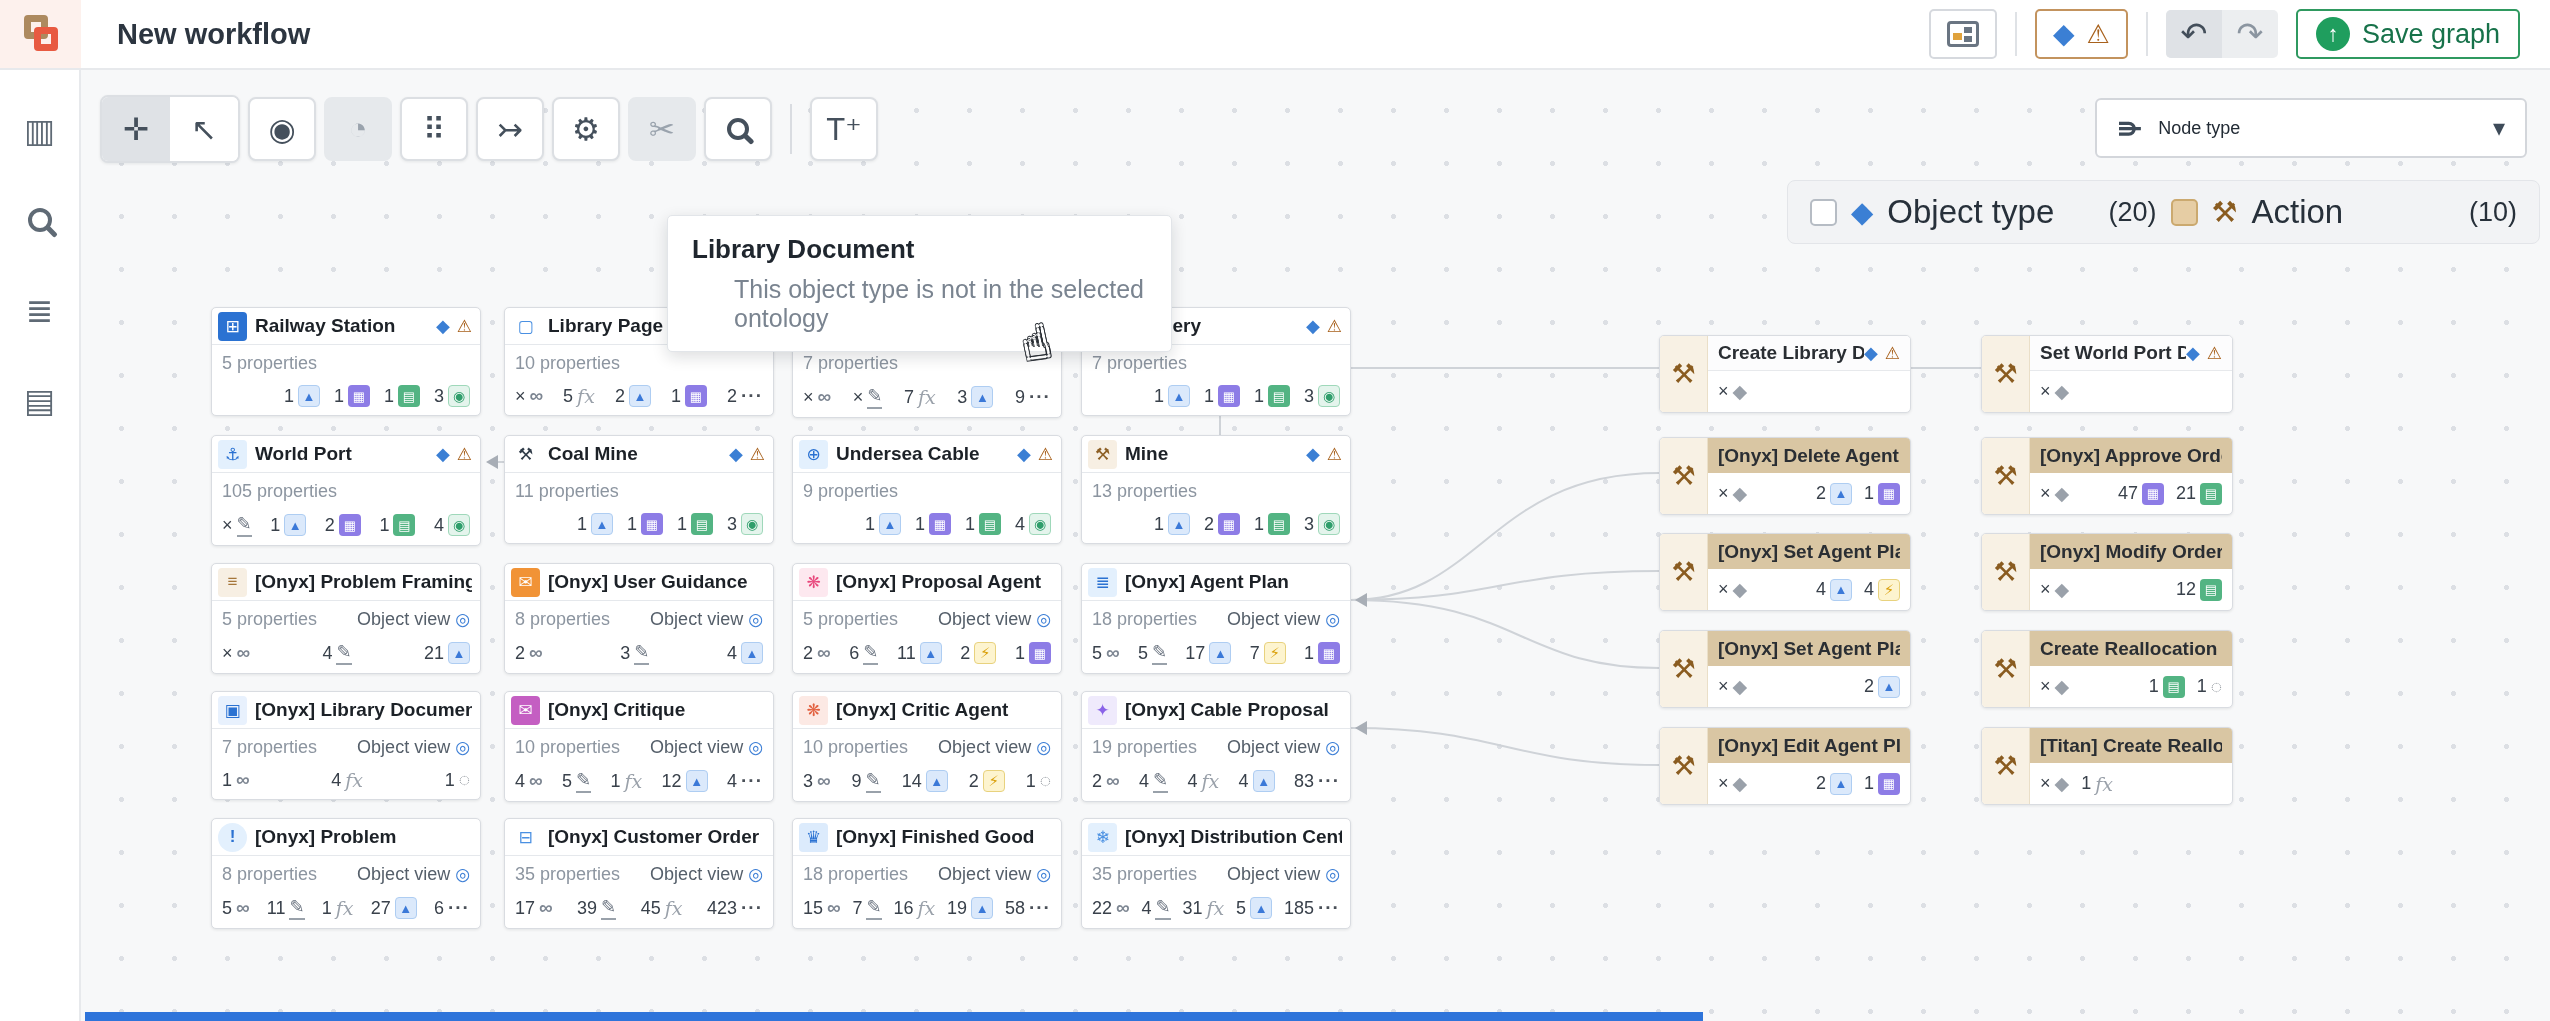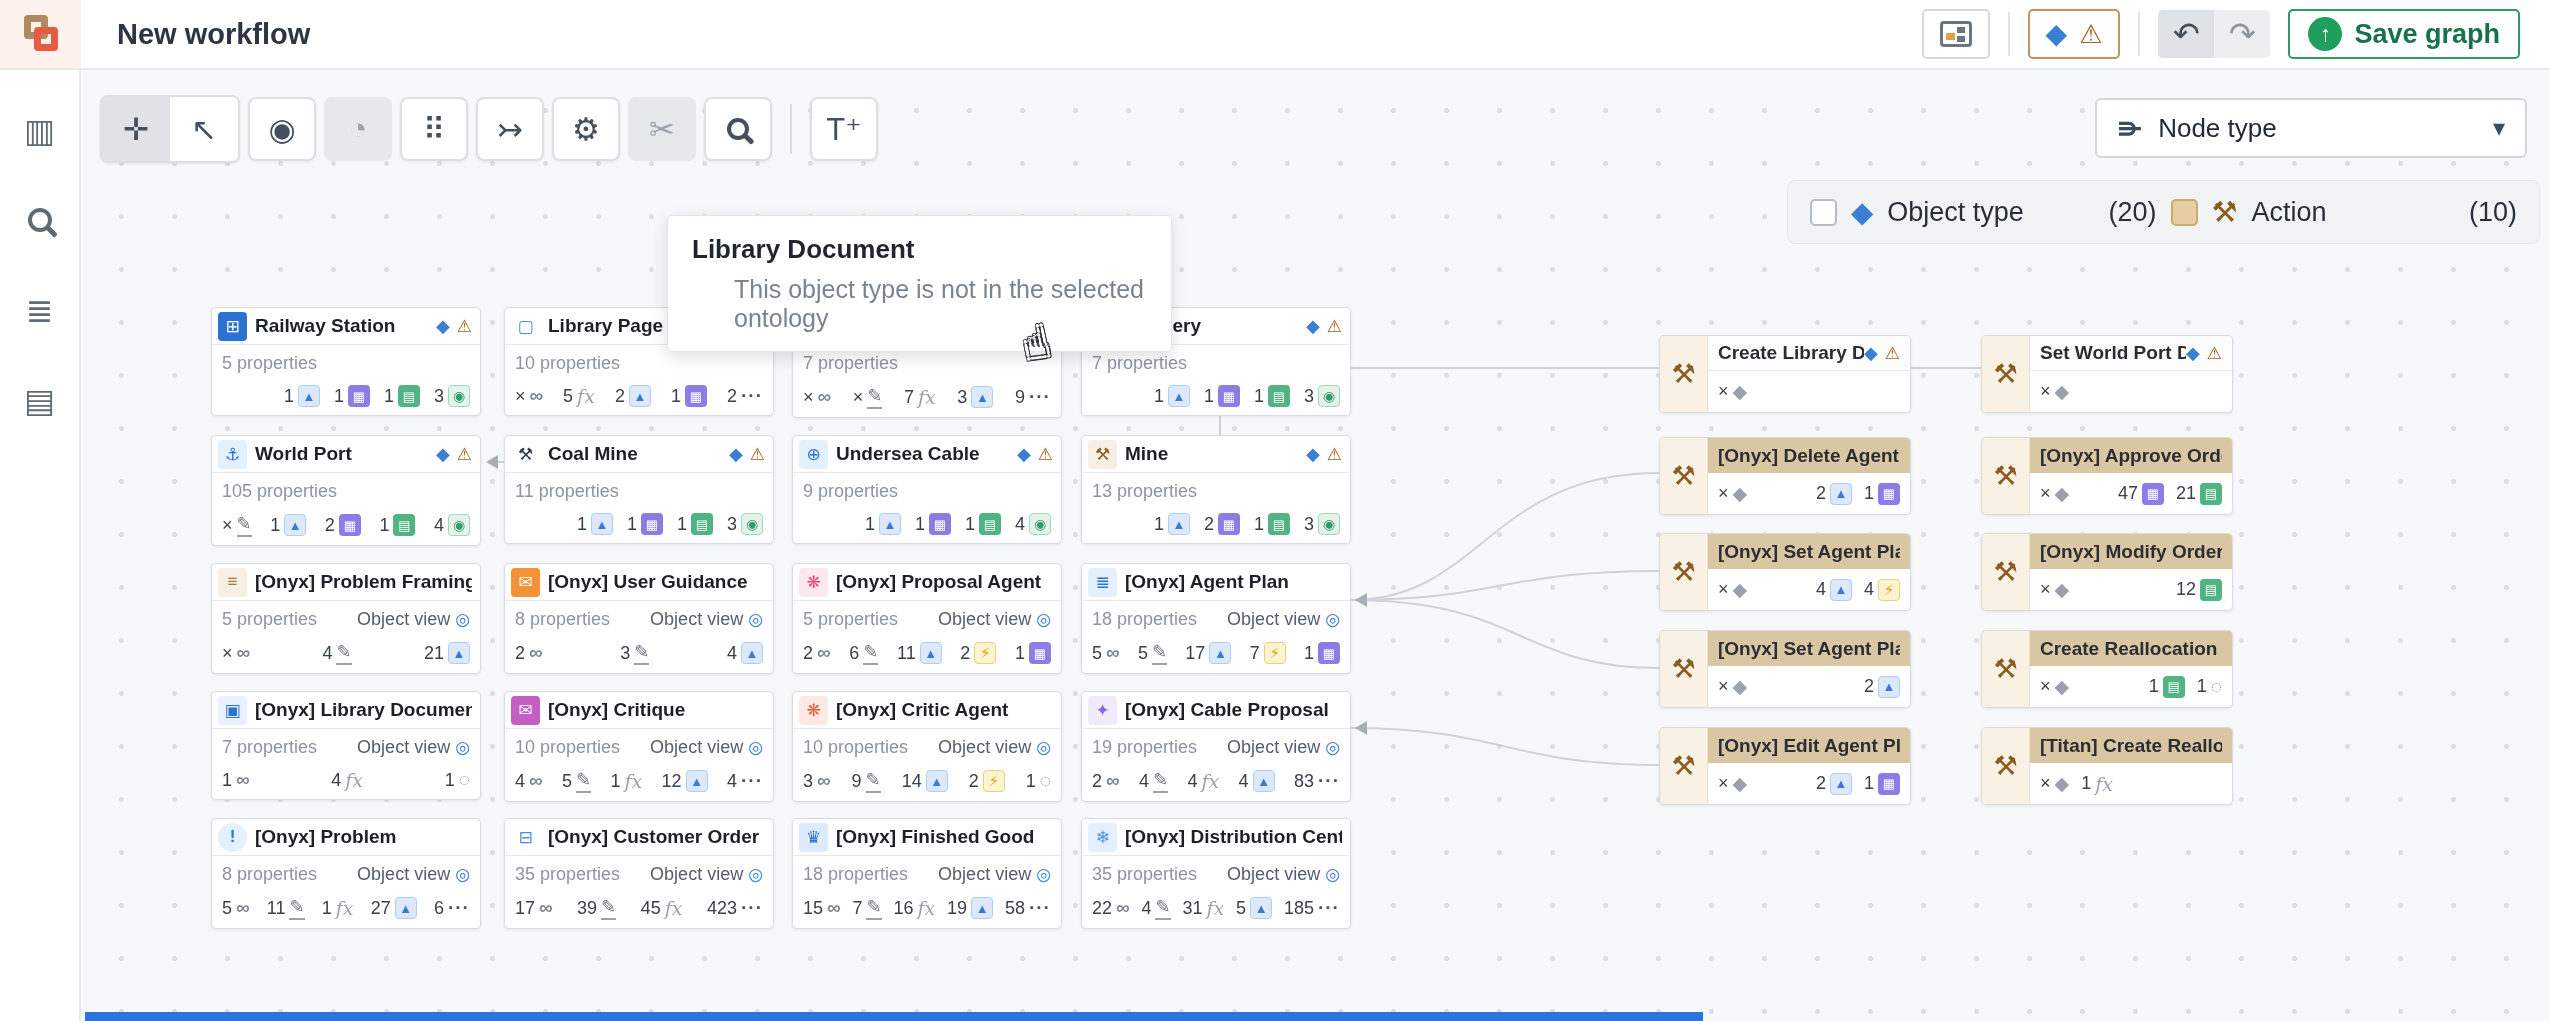--- a/index.html
+++ b/index.html
@@ -28,21 +28,21 @@
   .warn { color:#a8611c; font-size:26px; line-height:1; }
   .undo-redo { display:flex; background:#eceef0; border-radius:5px; overflow:hidden; }
   .ur-cell { width:56px; height:48px; display:flex; align-items:center; justify-content:center;
              font-size:32px; color:#434e5a; cursor:pointer; }
   .ur-cell.undo { background:#dfe2e6; }
   .ur-cell.redo { color:#8b95a0; }
   .save-btn { height:50px; border:2px solid #2f9960; border-radius:5px; background:#fff; display:flex;
               align-items:center; gap:12px; padding:0 18px; cursor:pointer; }
   .save-circle { width:34px; height:34px; border-radius:50%; background:#1f9e5e; color:#fff; display:flex;
                  align-items:center; justify-content:center; font-size:22px; font-weight:bold; }
-  .save-label { color:#17724a; font-size:27px; font-weight:bold; }
+  .save-label { color:#17724a; font-size:27px; font-weight:normal; }
 
   
   .sidebar { position:absolute; left:0; top:70px; width:81px; height:951px; background:#fff;
              border-right:2px solid #e7e9ec; display:flex; flex-direction:column; align-items:center;
              padding-top:38px; gap:46px; z-index:40; }
   .sb-icon { width:44px; height:44px; display:flex; align-items:center; justify-content:center;
              font-size:33px; color:#5f6a75; cursor:pointer; }
   .mag { position:relative; width:24px; height:24px; border:4px solid #5f6a75; border-radius:50%; }
   .mag::after { content:""; position:absolute; width:5px; height:13px; background:#5f6a75;
                 right:-6px; bottom:-10px; transform:rotate(-45deg); border-radius:2px; }
@@ -66,29 +66,29 @@
   .tool-sep { width:2px; height:50px; background:#d9dce1; margin:0 10px; }
   .mag-dark { position:relative; width:22px; height:22px; border:4px solid #45505c; border-radius:50%; }
   .mag-dark::after { content:""; position:absolute; width:5px; height:12px; background:#45505c;
                      right:-6px; bottom:-9px; transform:rotate(-45deg); border-radius:2px; }
 
   
   .nodetype { position:absolute; left:2095px; top:98px; width:432px; height:60px; background:#fff;
               border:2px solid #d3d6db; border-radius:6px; display:flex; align-items:center;
               padding:0 20px; gap:16px; z-index:30; cursor:pointer; }
   .nt-icon { font-size:30px; color:#3e4b59; transform:rotate(90deg); font-weight:bold; }
-  .nt-label { font-size:26px; color:#222b35; }
+  .nt-label { font-size:18px; color:#222b35; }
   .nt-caret { margin-left:auto; font-size:24px; color:#3e4b59; }
   .legend { position:absolute; left:1787px; top:180px; width:753px; height:64px; background:#f2f3f5;
             border:1px solid #e3e5e9; border-radius:8px; display:flex; align-items:center;
             padding:0 22px; gap:14px; z-index:30; }
   .lg-check { width:27px; height:27px; border-radius:5px; background:#fff; border:2px solid #b6bcc4; cursor:pointer; }
   .lg-check.tan { background:#e6cda4; border-color:#cba96f; }
   .lg-icon { font-size:29px; line-height:1; }
-  .lg-label { font-size:27px; color:#27303a; }
+  .lg-label { font-size:33px; color:#27303a; }
   .lg-count { font-size:27px; color:#27303a; margin-left:auto; }
   .lg-half { display:flex; align-items:center; gap:14px; flex:1; }
   .gavel { color:#8a5c20; }
 
   
   .tooltip { position:absolute; left:667px; top:215px; width:505px; background:#fff; border:1px solid #e2e5e9;
              border-radius:5px; box-shadow:0 5px 16px rgba(16,22,26,.14); padding:18px 24px; z-index:25; }
   .tt-title { font-size:26px; font-weight:bold; color:#1f262e; margin-bottom:10px; }
   .tt-msg { font-size:25px; color:#7a8490;margin-left:42px; }
 

